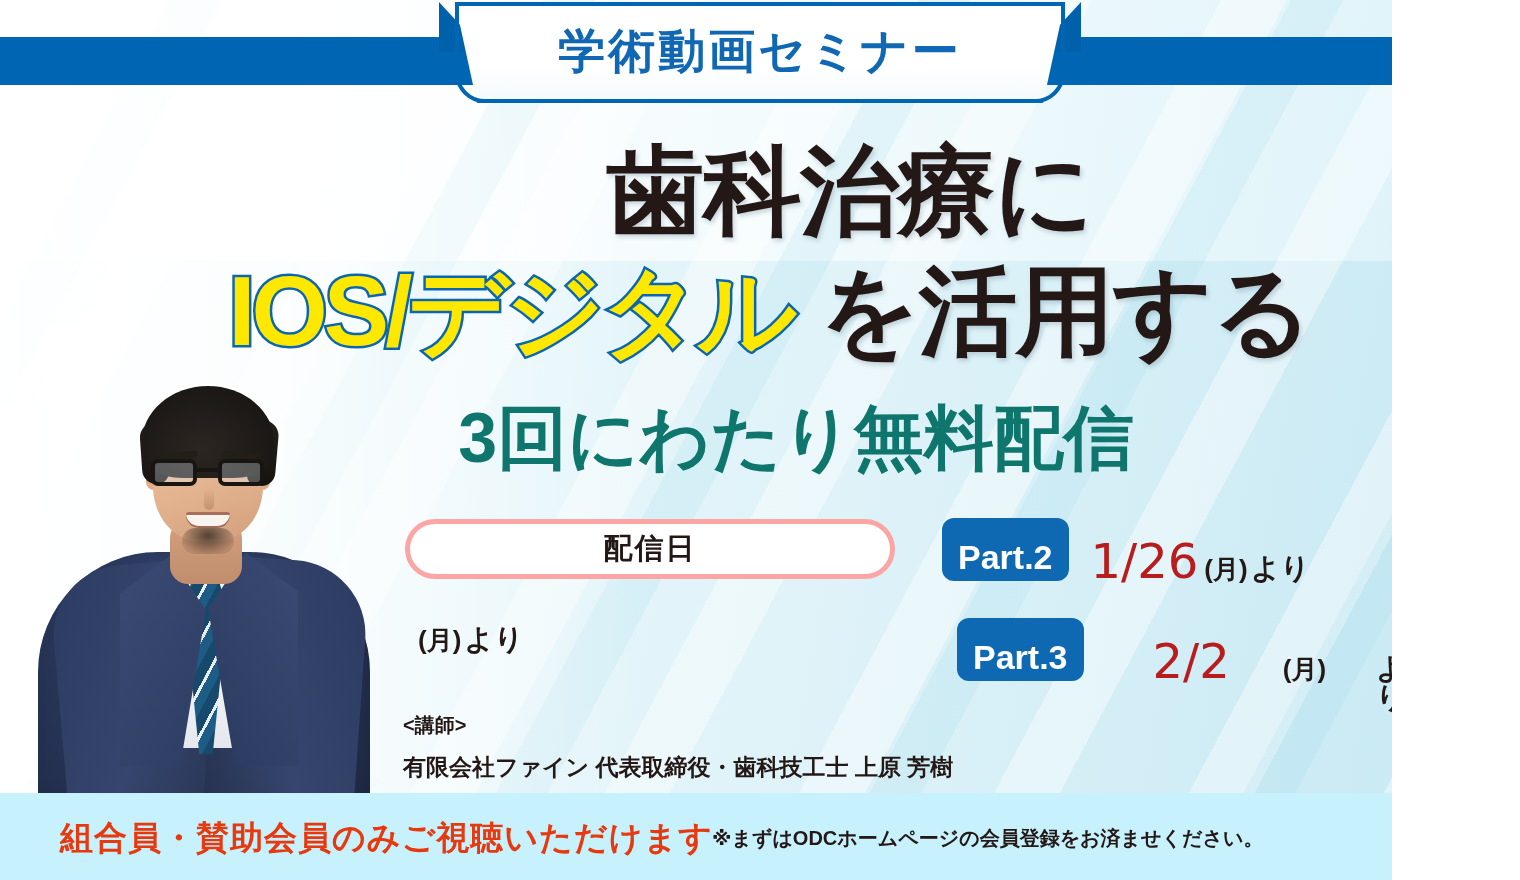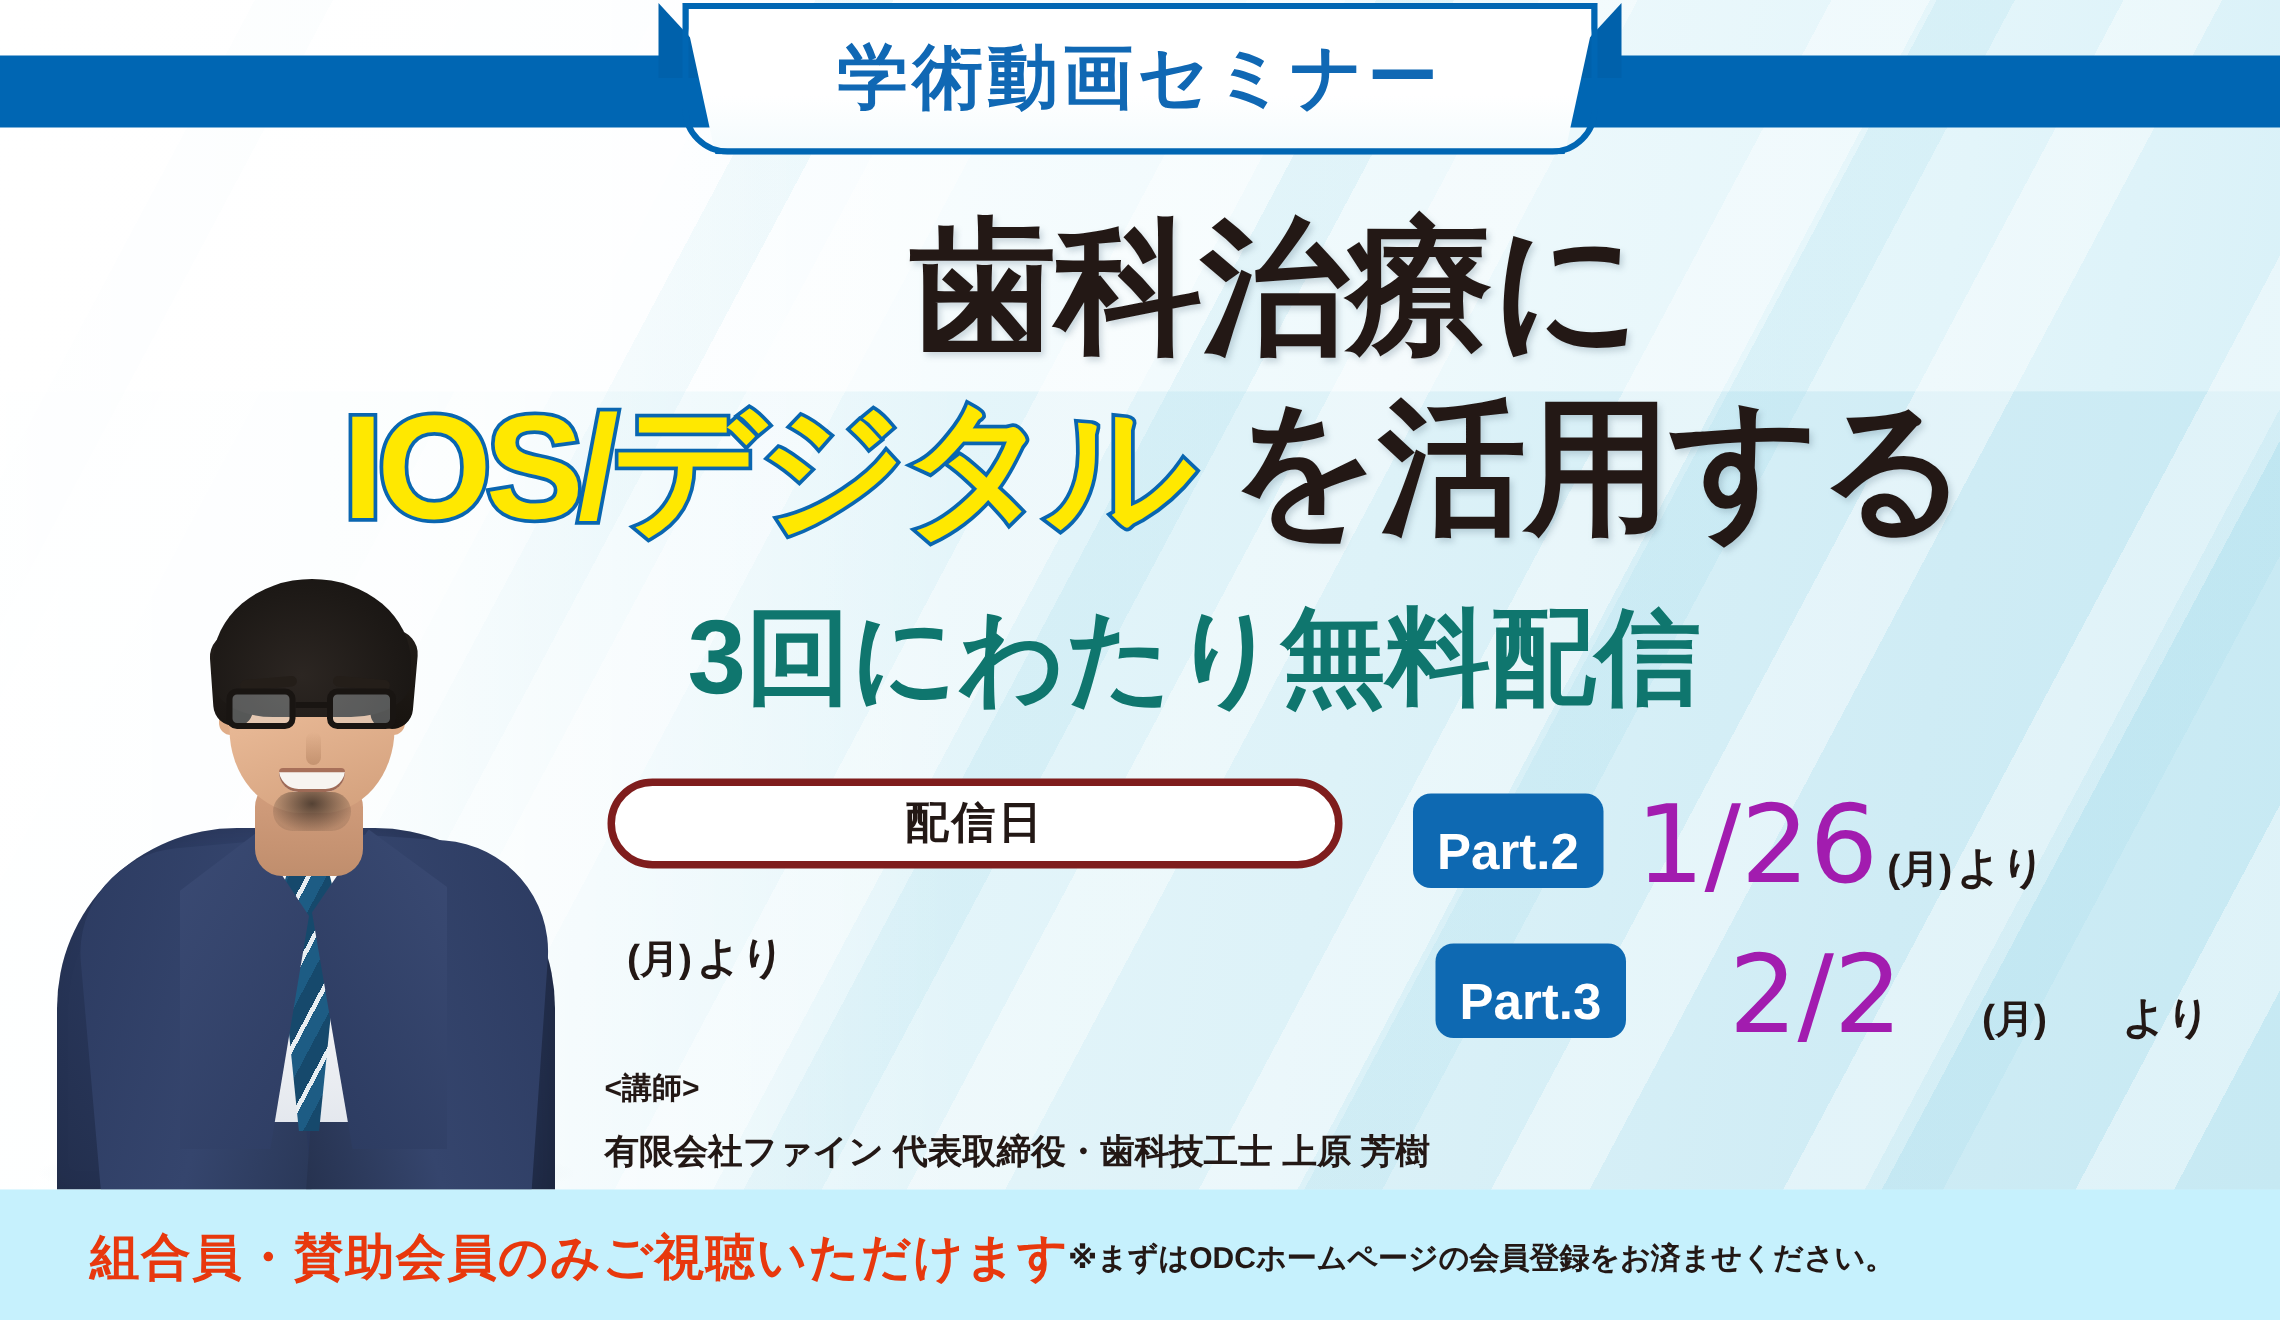--- a/index.html
+++ b/index.html
@@ -4,21 +4,21 @@
 <style>
   * { box-sizing: border-box; margin: 0; padding: 0; }
   html, body {
     width: 1520px; height: 880px;
     overflow: hidden;
     font-family: "Liberation Sans", "DejaVu Sans", sans-serif;
   }
 
   #poster {
     position: relative;
-    width: 1520px; height: 880px;
+    width: 1392px; height: 880px;
     overflow: hidden;
     background: #fdfefe;
   }
 
   
   .bg-base {
     position: absolute; inset: 0;
     background: linear-gradient(100deg, #ffffff 0%, #fafdfe 22%, #eef9fc 48%, #dcf2f8 72%, #cfecf4 100%);
   }
   .bg-band-upper {
@@ -151,40 +151,40 @@
     letter-spacing: 0px;
     white-space: nowrap;
     text-indent: 40px;
   }
 
   
   .pill-dates {
     position: absolute; left: 405px; top: 519px;
     width: 490px; height: 60px;
     background: #ffffff;
-    border: 5px solid #7f1d1d;
+    border: 5px solid #fca5a5;
     border-radius: 32px;
     display: flex; align-items: center; justify-content: center;
     font-size: 29px; font-weight: 700; color: #231815;
     letter-spacing: 2px;
   }
 
   .part-row { position: absolute; display: flex; align-items: baseline; }
   .part-badge {
     background: #0e69b2;
     color: #ffffff;
     border-radius: 12px;
     font-size: 34px; font-weight: 700;
     padding: 22px 16px 7px 16px;
     line-height: 1;
     letter-spacing: 0px;
     position: relative; top: -9px;
   }
   .part-date {
-    font-size: 72px; font-weight: 400; color: #a21caf;
+    font-size: 48px; font-weight: 400; color: #b91c1c;
     margin-left: 22px;
     letter-spacing: 0px;
     line-height: 1;
     font-family: "DejaVu Sans", sans-serif;
   }
   .part-note {
     font-size: 26px; font-weight: 700; color: #231815;
     margin-left: 6px;
     line-height: 1;
   }

